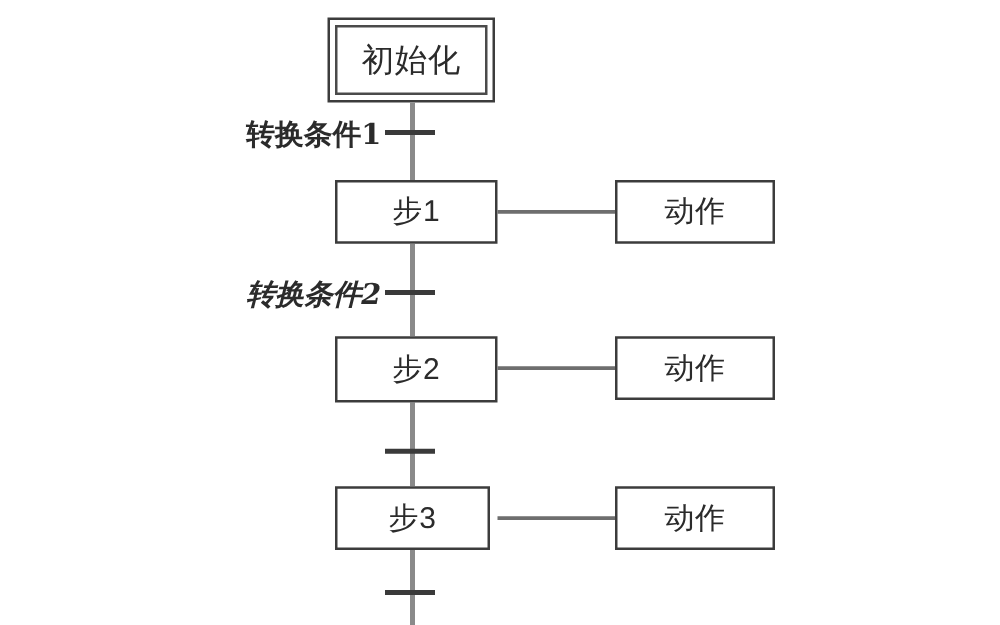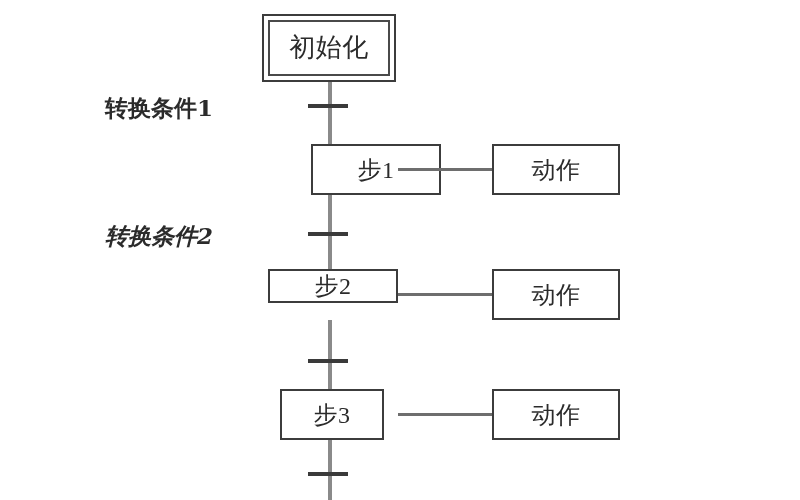--- a/index.html
+++ b/index.html
@@ -42,21 +42,21 @@
     border: 2px solid #3c3c3c;
     display: flex;
     align-items: center;
     justify-content: center;
   }
   .box .box-label {
     color: #2b2b2b;
     font-size: 25px;
     line-height: 1;
     letter-spacing: 0.5px;
-    font-family: Liberation Serif, serif;
+    font-family: Liberation Sans, sans-serif;
     white-space: nowrap;
   }
 
   
   .box.initial {
     border: 2px solid #3c3c3c;
     padding: 4px;
     background: #ffffff;
   }
   .box.initial .inner {
@@ -78,21 +78,21 @@
     font-size: 26px;
   }
 
   
   .cond-label {
     position: absolute;
     color: #2b2b2b;
     font-size: 23px;
     line-height: 1;
     white-space: nowrap;
-    text-align: left;
+    text-align: right;
     font-family: "DejaVu Serif", "Liberation Serif", serif;
     font-weight: bold;
   }
 </style>
 </head>
 <body>
 
 <div id="canvas">
 
   <div class="box initial" style="left:262px; top:14px; width:134px; height:68px;">
@@ -105,42 +105,42 @@
 
   <div class="trunk" style="left:328px; top:195px; width:4px; height:74px;"></div>
 
   <div class="trunk" style="left:328px; top:320px; width:4px; height:69px;"></div>
 
   <div class="trunk" style="left:328px; top:440px; width:4px; height:60px;"></div>
 
   <div class="cond-label" style="left:105px; top:96px; width:200px;">转换条件1</div>
   <div class="tick" style="left:308px; top:104px; width:40px; height:4px;"></div>
 
-  <div class="box step" style="left:268px; top:144px; width:130px; height:51px;margin-left:43px;">
+  <div class="box step" style="left:268px; top:144px; width:130px; height:51px;">
     <span class="box-label">步1</span>
   </div>
   <div class="branch" style="left:398px; top:168px; width:94px; height:3px;"></div>
   <div class="box action" style="left:492px; top:144px; width:128px; height:51px;">
     <span class="box-label">动作</span>
   </div>
 
   <div class="cond-label" style="left:105px; top:224px; width:200px;font-style:italic;">转换条件2</div>
   <div class="tick" style="left:308px; top:232px; width:40px; height:4px;"></div>
 
-  <div class="box step" style="left:268px; top:269px; width:130px; height:34px;">
+  <div class="box step" style="left:268px; top:269px; width:130px; height:53px;">
     <span class="box-label">步2</span>
   </div>
   <div class="branch" style="left:398px; top:293px; width:94px; height:3px;"></div>
   <div class="box action" style="left:492px; top:269px; width:128px; height:51px;">
     <span class="box-label">动作</span>
   </div>
 
   <div class="tick" style="left:308px; top:359px; width:40px; height:4px;"></div>
 
-  <div class="box step" style="left:268px; top:389px; width:104px; height:51px;margin-left:12px;">
+  <div class="box step" style="left:268px; top:389px; width:124px; height:51px;">
     <span class="box-label">步3</span>
   </div>
   <div class="branch" style="left:398px; top:413px; width:94px; height:3px;"></div>
   <div class="box action" style="left:492px; top:389px; width:128px; height:51px;">
     <span class="box-label">动作</span>
   </div>
 
   <div class="tick" style="left:308px; top:472px; width:40px; height:4px;"></div>
 
 </div>

